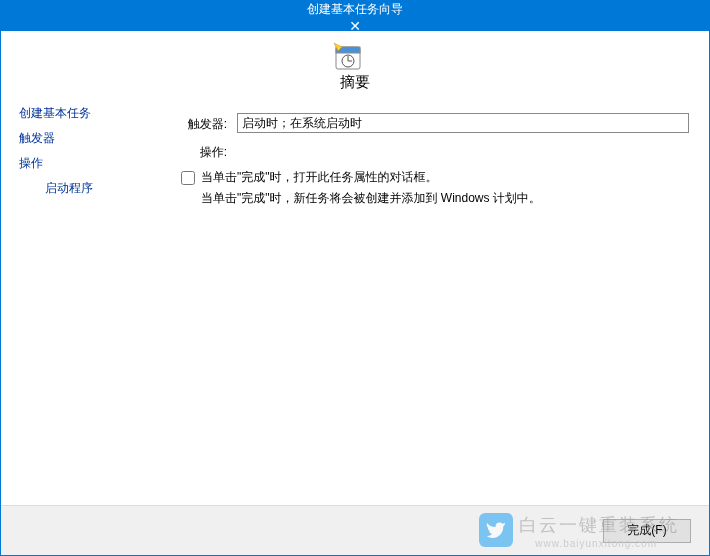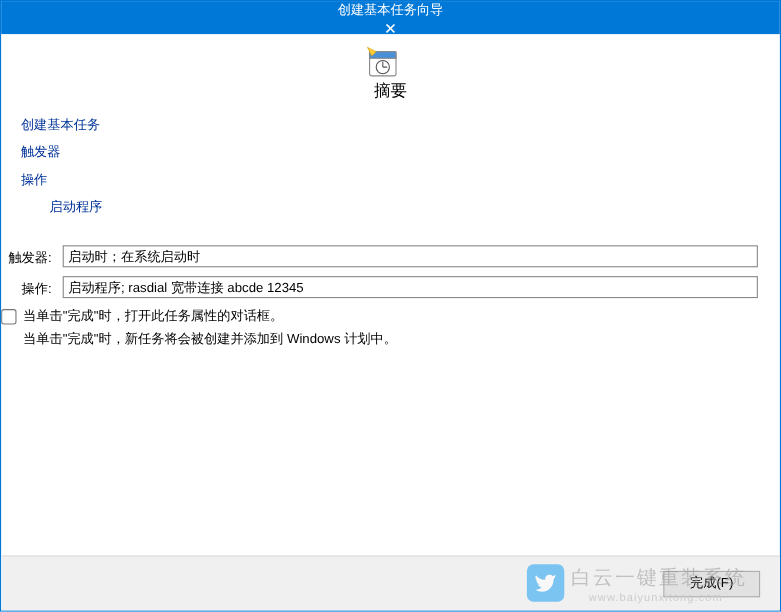--- a/index.html
+++ b/index.html
@@ -4,21 +4,21 @@
 <style>
 * { margin: 0; padding: 0; box-sizing: border-box; font-family: "Microsoft YaHei", "Segoe UI", sans-serif; font-size: 12px; }
 body { background: #fff; width: 710px; height: 556px; position: relative; border: 1px solid #0078d7; }
 .titlebar { height: 30px; background: #0078d7; color: #fff; display: flex; align-items: center; padding: 0 10px; flex-direction: column; }
 .titlebar-title { flex: 1; font-size: 12px; }
 .titlebar-close { width: 40px; height: 30px; display: flex; align-items: center; justify-content: center; cursor: pointer; font-size: 14px; }
 .header { display: flex; align-items: center; padding: 10px 15px 10px 15px; height: 60px; flex-direction: column; }
 .header-icon { width: 32px; height: 32px; margin-right: 14px; position: relative; }
 .header-icon svg { width: 32px; height: 32px; }
 .header-title { font-size: 15px; }
-.body { display: flex; height: 400px; flex-direction: column; }
+.body { display: flex; height: 400px; }
 .sidebar { width: 180px; padding-top: 10px; }
 .sidebar-item { padding: 4px 10px 4px 18px; color: #003399; cursor: pointer; }
 .sidebar-item.indent { padding-left: 44px; }
 .sidebar-item.active { background: #0078d7; color: #fff; }
 .content { flex: 1; padding: 10px 20px 0 0; }
 .form-row { display: flex; margin-bottom: 8px; align-items: flex-start; }
 .form-label { width: 56px; text-align: right; padding-right: 10px; padding-top: 3px; }
 .form-input { flex: 1; border: 1px solid #0078d7; padding: 2px 4px; height: 20px; font-size: 12px; background: #fff; }
 .form-input.readonly { border: 1px solid #888; background: #fff; color: #000; }
 .form-textarea { flex: 1; border: 1px solid #888; height: 200px; resize: none; padding: 2px 4px; font-size: 12px; background: #fff; }
@@ -61,21 +61,20 @@
       <div class="sidebar-item">操作</div>
       <div class="sidebar-item indent">启动程序</div>
     </div>
   <div class="content">
     <div class="form-row" style="margin-top:12px;">
       <div class="form-label">触发器:</div>
       <input class="form-input readonly" type="text" readonly="" value="启动时；在系统启动时" style="">
     </div>
     <div class="form-row">
       <div class="form-label">操作:</div>
-      <input class="form-input readonly" type="text" readonly="" value="启动程序; rasdial 宽带连接 abcde 12345" style="">
     </div>
     <div class="checkbox-row">
       <input type="checkbox" style="">
       <span>当单击"完成"时，打开此任务属性的对话框。</span>
     </div>
     <div class="info-row">当单击"完成"时，新任务将会被创建并添加到 Windows 计划中。</div>
   </div>
 </div>
 
 <div class="footer">

